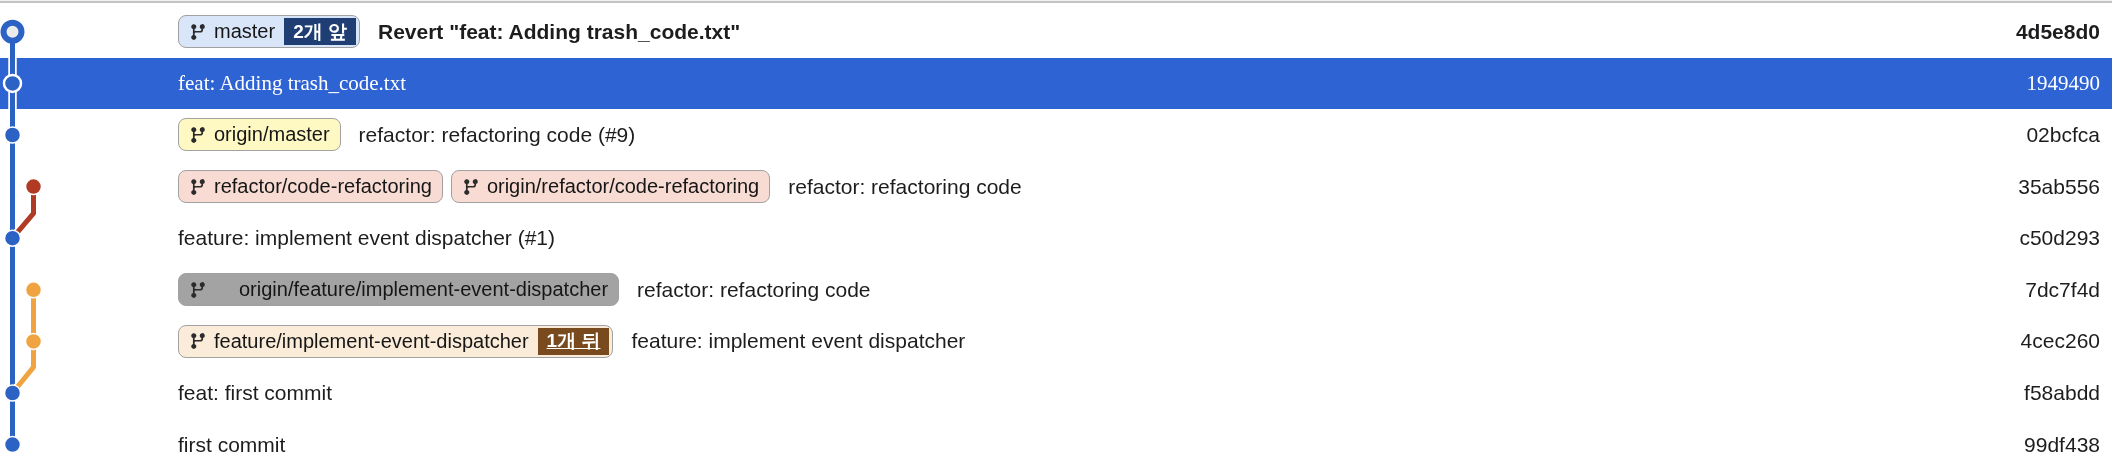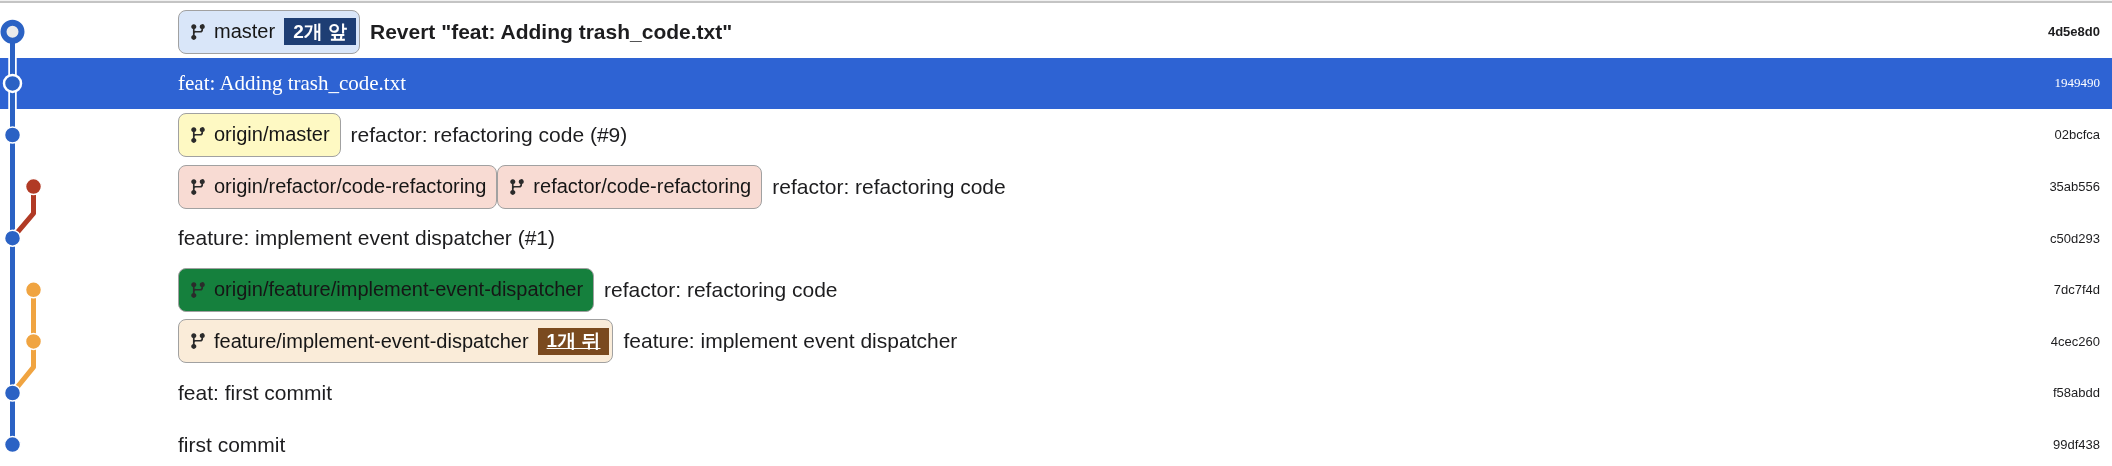--- a/index.html
+++ b/index.html
@@ -37,30 +37,31 @@
   .row.selected {
     background: #2e63d3;
     color: #ffffff;
     font-family: Liberation Serif, serif;
   }
   .row.head .msg, .row.head .hash { font-weight: bold; }
   .msg { margin-left: 0; }
   .msg.after-badges { margin-left: 10px; }
   .hash {
     margin-left: auto;
-    font-size: 13px;
+    font-size: 21px;
     padding-right: 2px;
   }
   .badge {
     display: inline-flex;
     align-items: center;
-    height: 44px;
+    height: 33px;
     border: 1.5px solid #a1a1a1;
     border-radius: 8px;
     padding: 0 10px;
+    margin-right: 8px;
     font-size: 20px;
     color: #161616;
     box-sizing: border-box;
   }
   .badge:last-of-type { margin-right: 0; }
   .badge .bicon {
     width: 18px;
     height: 18px;
     margin-right: 7px;
     flex: none;
@@ -112,37 +113,37 @@
           <span>origin/master</span>
         </span>
         <span class="msg after-badges">refactor: refactoring code (#9)</span>
         <span class="hash">02bcfca</span>
       </div>
       <div class="row">
         <span class="badge" style="background: rgb(248, 219, 211);">
           <svg viewBox="0 0 16 16" class="bicon">
             <path d="M9.5 3.25a2.25 2.25 0 1 1 3 2.122V6A2.5 2.5 0 0 1 10 8.5H6a1 1 0 0 0-1 1v1.128a2.251 2.251 0 1 1-1.5 0V5.372a2.25 2.25 0 1 1 1.5 0v1.836A2.493 2.493 0 0 1 6 7h4a1 1 0 0 0 1-1v-.628a2.25 2.25 0 0 1-1.5-2.122Z" fill="#2b2b2b"></path>
           </svg>
-          <span>origin/refactor/code-refactoring</span>
+          <span>refactor/code-refactoring</span>
         </span>
         <span class="badge" style="background: rgb(248, 219, 211);">
           <svg viewBox="0 0 16 16" class="bicon">
             <path d="M9.5 3.25a2.25 2.25 0 1 1 3 2.122V6A2.5 2.5 0 0 1 10 8.5H6a1 1 0 0 0-1 1v1.128a2.251 2.251 0 1 1-1.5 0V5.372a2.25 2.25 0 1 1 1.5 0v1.836A2.493 2.493 0 0 1 6 7h4a1 1 0 0 0 1-1v-.628a2.25 2.25 0 0 1-1.5-2.122Z" fill="#2b2b2b"></path>
           </svg>
-          <span>refactor/code-refactoring</span>
+          <span>origin/refactor/code-refactoring</span>
         </span>
         <span class="msg after-badges">refactor: refactoring code</span>
         <span class="hash">35ab556</span>
       </div>
       <div class="row">
         <span class="msg">feature: implement event dispatcher (#1)</span>
         <span class="hash">c50d293</span>
       </div>
       <div class="row">
-        <span class="badge" style="background: #15803d;">
+        <span class="badge" style="background: #a3a3a3; gap: 25px;">
           <svg viewBox="0 0 16 16" class="bicon">
             <path d="M9.5 3.25a2.25 2.25 0 1 1 3 2.122V6A2.5 2.5 0 0 1 10 8.5H6a1 1 0 0 0-1 1v1.128a2.251 2.251 0 1 1-1.5 0V5.372a2.25 2.25 0 1 1 1.5 0v1.836A2.493 2.493 0 0 1 6 7h4a1 1 0 0 0 1-1v-.628a2.25 2.25 0 0 1-1.5-2.122Z" fill="#2b2b2b"></path>
           </svg>
           <span>origin/feature/implement-event-dispatcher</span>
         </span>
         <span class="msg after-badges">refactor: refactoring code</span>
         <span class="hash">7dc7f4d</span>
       </div>
       <div class="row">
         <span class="badge has-count" style="background: rgb(250, 236, 217); text-align: center;">

